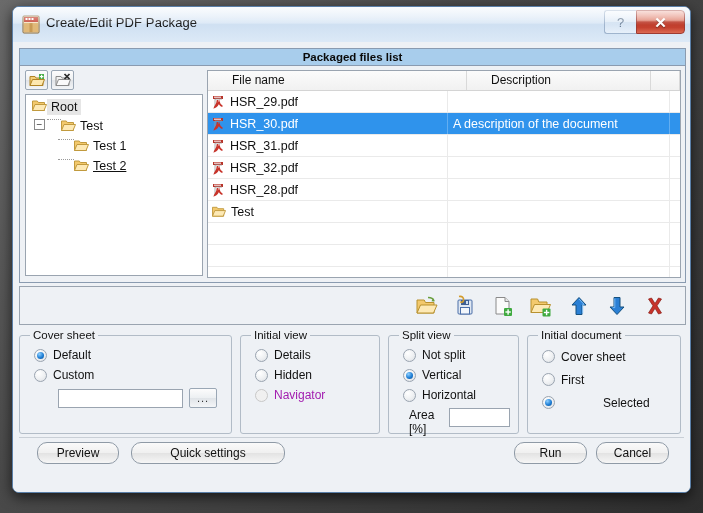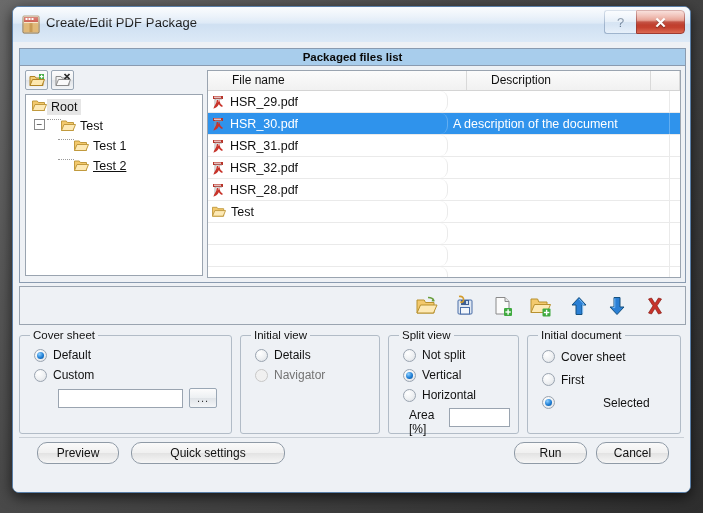--- a/index.html
+++ b/index.html
@@ -198,21 +198,21 @@
   .col-pad  { width: 10px; padding-left:0 !important;}
   .lrow {
     display:flex;
     height: 21px;
     border-bottom: 1px solid #eaeaea;
     align-items:center;
     font-size: 12.5px;
     color:#111;
   }
   .lrow.selected { background:#2f93ec; color:#fff; }
-  .cell-name { width: 240px; display:flex; align-items:center; gap:5px; padding-left:4px; box-sizing:border-box; border-right:1px solid #eaeaea; height:100%;border-radius:8px;}
+  .cell-name { width: 240px; display:flex; align-items:center; gap:5px; padding-left:4px; box-sizing:border-box; border-right:1px solid #eaeaea; height:100%;}
   .lrow.selected .cell-name { border-right-color: rgba(255,255,255,0.25); }
   .cell-desc { flex:1; padding-left:5px; box-sizing:border-box; height:100%; display:flex; align-items:center; border-right:1px solid #eaeaea;}
   .lrow.selected .cell-desc { border-right-color: rgba(255,255,255,0.25); }
   .cell-pad { width:10px; height:100%; }
 
   
   .icon-strip {
     position:absolute;
     left:6px; top: 244px;
     width: 667px; height: 39px;
@@ -254,21 +254,21 @@
   .g3 { width: 131px; }
   .g4 { width: 154px; }
   .radio-row {
     display:flex; align-items:center;
     height: 20px;
     font-size: 12px;
     color:#111;
     gap:6px;
     padding-left: 6px;
   }
-  .radio-row.dim { color:#737373; }
+  .radio-row.dim { color:#a21caf; }
   .rad {
     width: 13px; height: 13px;
     border-radius:50%;
     border: 1px solid #9aa4b0;
     background: radial-gradient(circle at 35% 30%, #ffffff 0%, #eef0f2 55%, #d9dde2 100%);
     box-sizing:border-box;
     display:flex; align-items:center; justify-content:center;
     flex: 0 0 auto;
   }
   .rad.on:after {
@@ -628,20 +628,24 @@
           <div class="browse-btn">...</div>
         </div>
       </fieldset>
 
       <fieldset class="grp g2">
         <legend>Initial view</legend>
         <div class="radio-row">
           <span class="rad"></span>
           <span>Details</span>
         </div>
+        <div class="radio-row">
+          <span class="rad"></span>
+          <span>Hidden</span>
+        </div>
         <div class="radio-row dim">
           <span class="rad dim"></span>
           <span>Navigator</span>
         </div>
       </fieldset>
 
       <fieldset class="grp g3">
         <legend>Split view</legend>
         <div class="radio-row">
           <span class="rad"></span>

